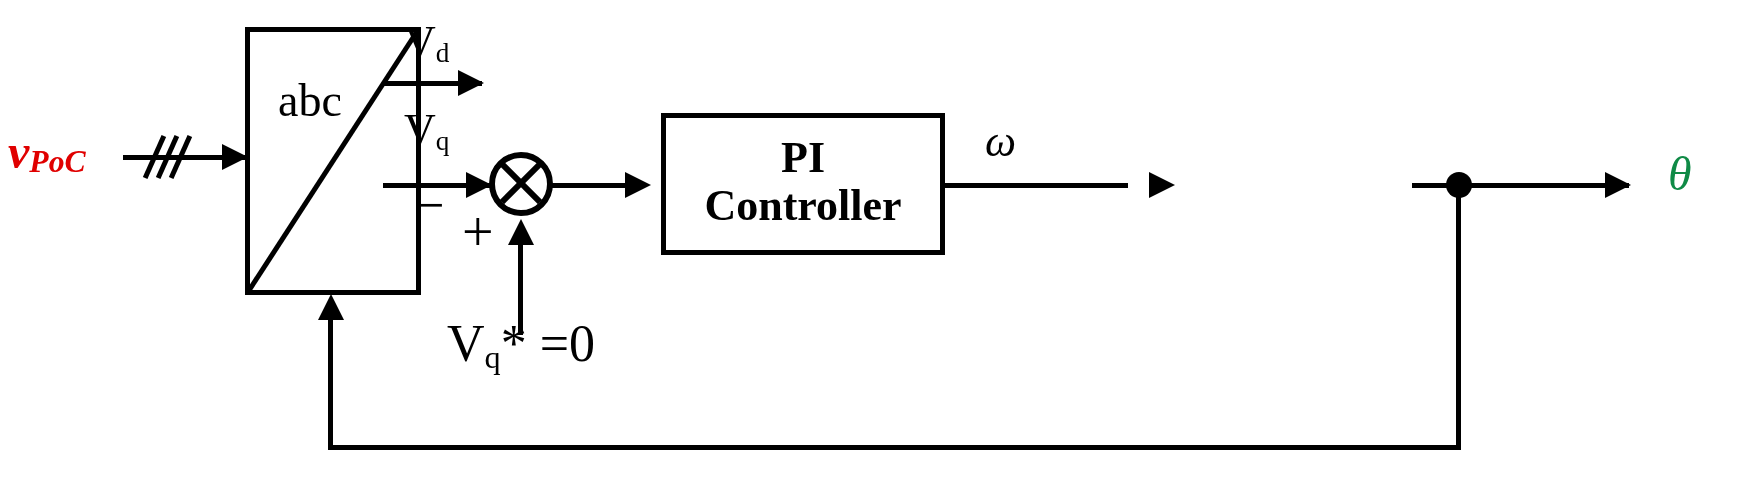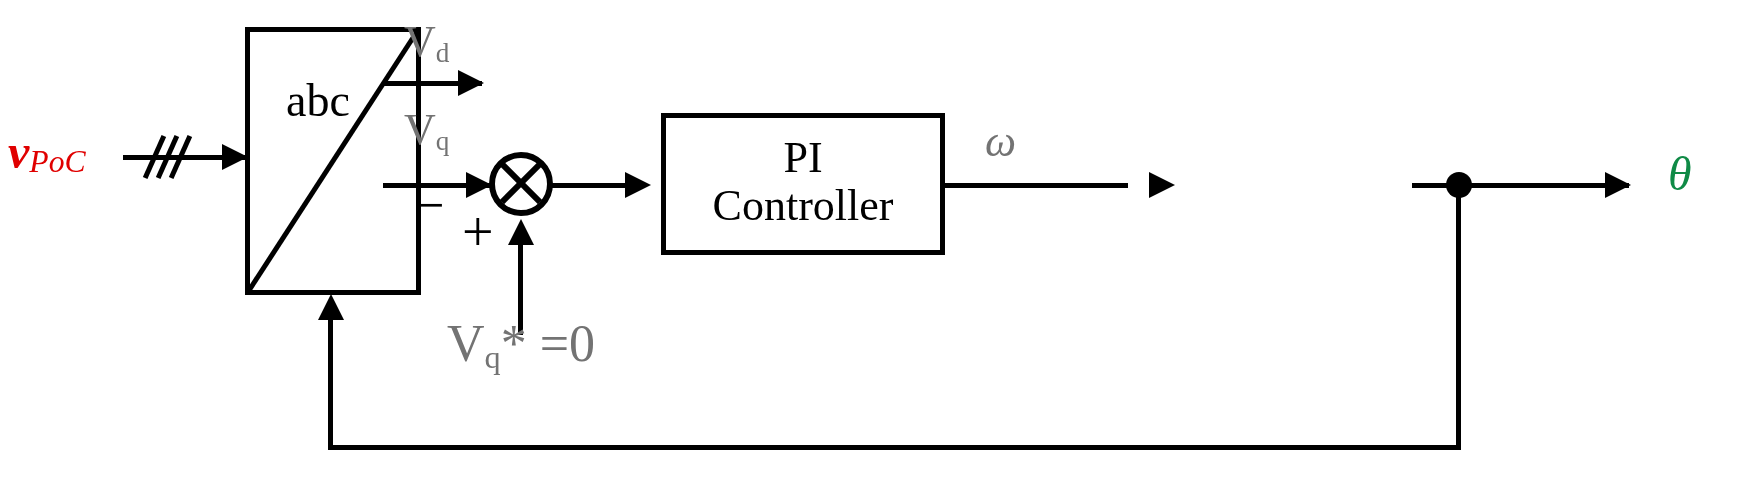--- a/index.html
+++ b/index.html
@@ -88,41 +88,41 @@
   .dot {
     position: absolute;
     width: 26px; height: 26px;
     background: #000;
     border-radius: 50%;
   }
 
   
   .lbl {
     position: absolute;
-    color: #737373;
+    color: #000000;
     white-space: nowrap;
     line-height: 1;
   }
   .lbl sub {
     font-size: 0.62em;
     vertical-align: baseline;
     position: relative;
     bottom: -0.22em;
   }
   .sym { font-style: italic; }
 
   .in-label {
     color: #e00000;
     font-style: italic;
     font-weight: bold;
   }
   .in-label .sub-it {
     font-size: 0.66em;
     font-style: italic;
-    font-weight: normal;
+    font-weight: bold;
     position: relative;
     bottom: -0.12em;
     text-align: center;
   }
   .out-label {
     color: #0f8a46;
     font-style: italic;
   }
 
   .signop {
@@ -154,21 +154,21 @@
 
   <div class="bus-slash" style="left:152px; top:134px;"></div>
   <div class="bus-slash" style="left:165px; top:134px;"></div>
   <div class="bus-slash" style="left:178px; top:134px;"></div>
   <div class="arr-r" style="left:222px; top:144px;"></div>
 
   <div class="blk" style="left:245px; top:27px; width:176px; height:268px;">
     <svg class="diag" width="176" height="268" viewBox="0 0 176 268" style="left:-5px; top:-5px; width:176px; height:268px;">
       <line x1="3" y1="265" x2="173" y2="3" stroke="#000" stroke-width="5"></line>
     </svg>
-    <div class="blk-label" style="top:44px; font-size:46px; text-align:left; padding-left:36px;">abc</div>
+    <div class="blk-label" style="top:44px; font-size:46px; text-align:left; padding-left:28px;">abc</div>
   </div>
 
   <div class="lbl" style="left:404px; top:20px; font-size:44px;">
     <span>V</span><sub>d</sub>
   </div>
   <div class="hline" style="left:383px; top:81px; width:99px;"></div>
   <div class="arr-r" style="left:458px; top:70px;"></div>
 
   <div class="lbl" style="left:404px; top:108px; font-size:44px;">
     <span>V</span><sub>q</sub>
@@ -188,21 +188,21 @@
 
   <div class="signop" style="left:462px; top:204px; font-size:56px;">+</div>
 
   <div class="lbl" style="left:447px; top:318px; font-size:52px;">
     <span>V</span><sub>q</sub><span>* =0</span>
   </div>
 
   <div class="hline" style="left:552px; top:183px; width:88px;"></div>
   <div class="arr-r" style="left:625px; top:172px;"></div>
 
-  <div class="blk" style="left:661px; top:113px; width:284px; height:142px;">
+  <div class="blk" style="left:661px; top:113px; width:284px; height:142px;font-weight:bold;">
     <div class="blk-label" style="top:16px; font-size:44px;">PI
 Controller</div>
   </div>
 
   <div class="lbl sym" style="left:985px; top:120px; font-size:44px;">ω</div>
   <div class="hline" style="left:945px; top:183px; width:183px;"></div>
   <div class="arr-r" style="left:1149px; top:172px;"></div>
 
 
   <div class="hline" style="left:1412px; top:183px; width:217px;"></div>

